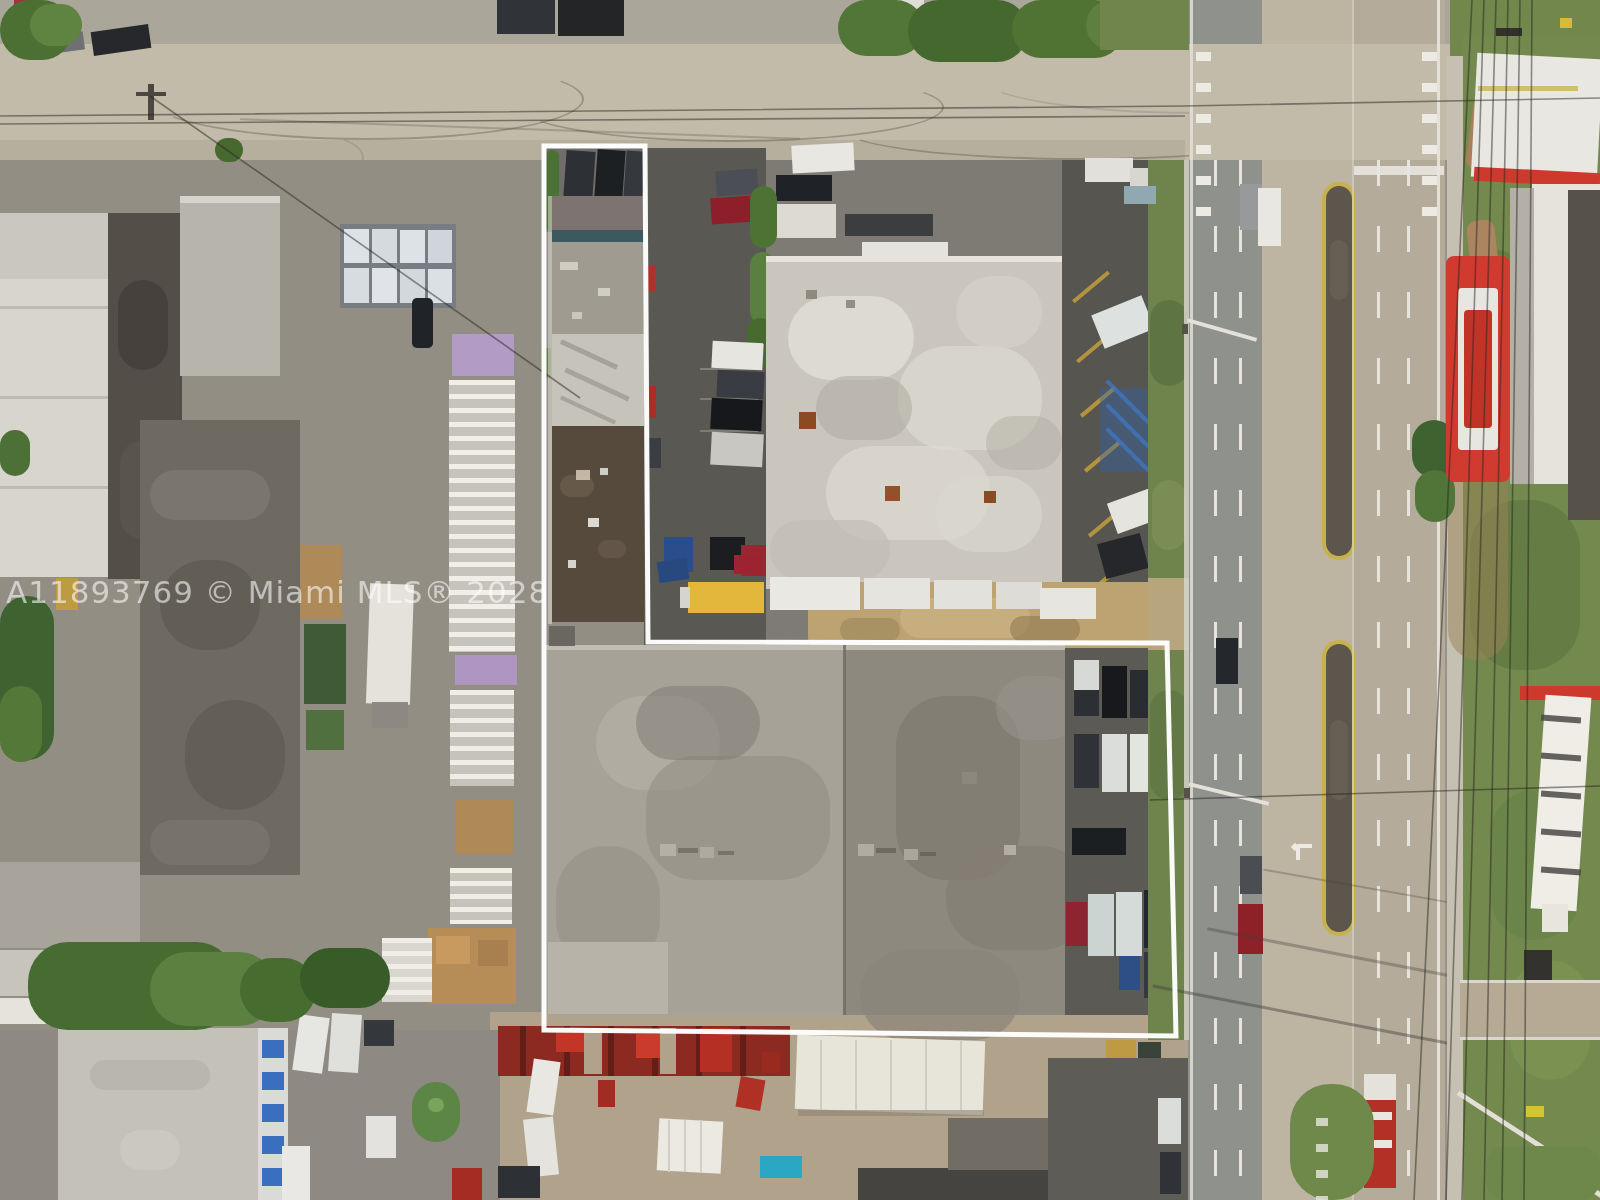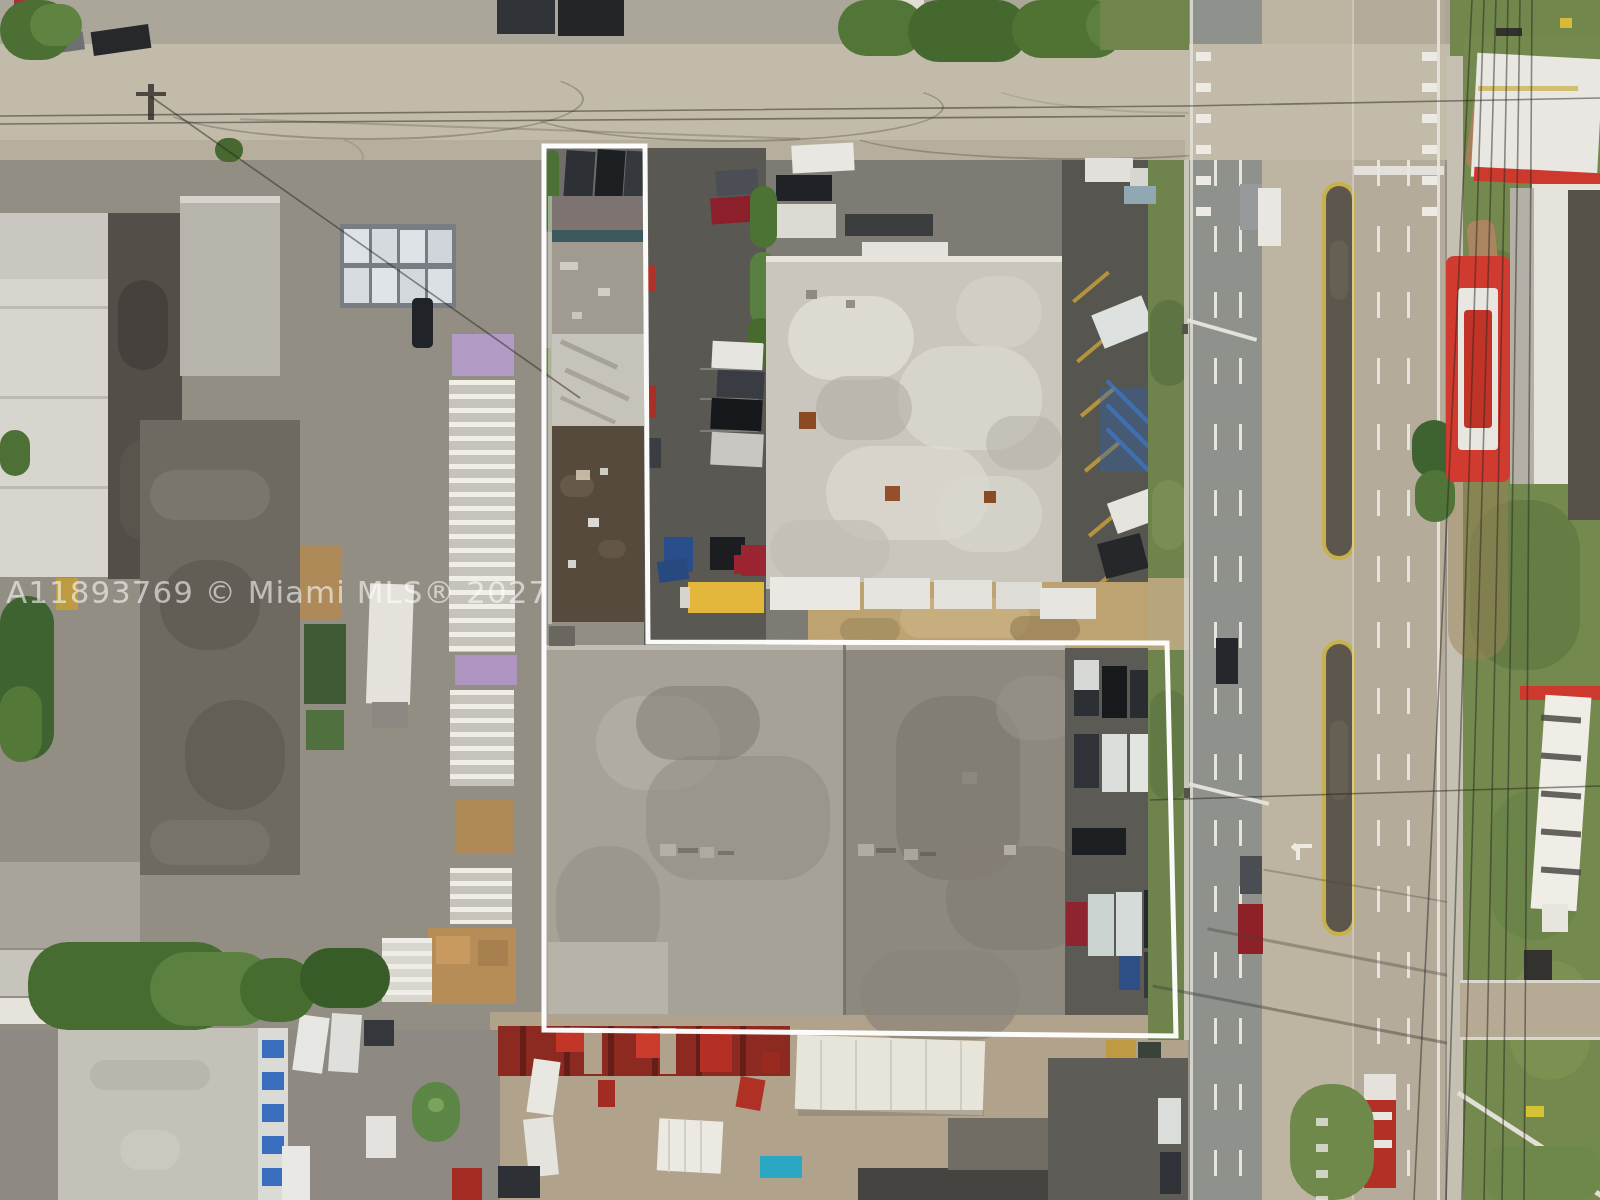--- a/index.html
+++ b/index.html
@@ -386,14 +386,14 @@
         <polyline points="1150,800 1600,786" fill="none" stroke="rgba(40,38,32,0.5)" stroke-width="1.6"></polyline>
         <polyline points="1472,0 1414,1200" fill="none" stroke="rgba(40,38,32,0.5)" stroke-width="1.6"></polyline>
         <polyline points="1484,0 1446,1200" fill="none" stroke="rgba(40,38,32,0.5)" stroke-width="1.6"></polyline>
         <polyline points="1496,0 1462,1200" fill="none" stroke="rgba(40,38,32,0.5)" stroke-width="1.6"></polyline>
         <polyline points="1508,0 1484,1200" fill="none" stroke="rgba(40,38,32,0.5)" stroke-width="1.6"></polyline>
         <polyline points="1520,0 1502,1200" fill="none" stroke="rgba(40,38,32,0.5)" stroke-width="1.6"></polyline>
         <polyline points="1532,0 1524,1200" fill="none" stroke="rgba(40,38,32,0.5)" stroke-width="1.6"></polyline>
       </g>
     <polygon id="boundary" fill="none" stroke="#ffffff" stroke-width="5" stroke-linejoin="miter" opacity="0.97" points="544,146 645,146 648,642 1167,643 1176,1036 544,1030"></polygon>
   </svg>
-  <div id="watermark">A11893769 © Miami MLS® 2027</div>
+  <div id="watermark">A11893769 © Miami MLS® 2028</div>
 </div>
 
 </body></html>

